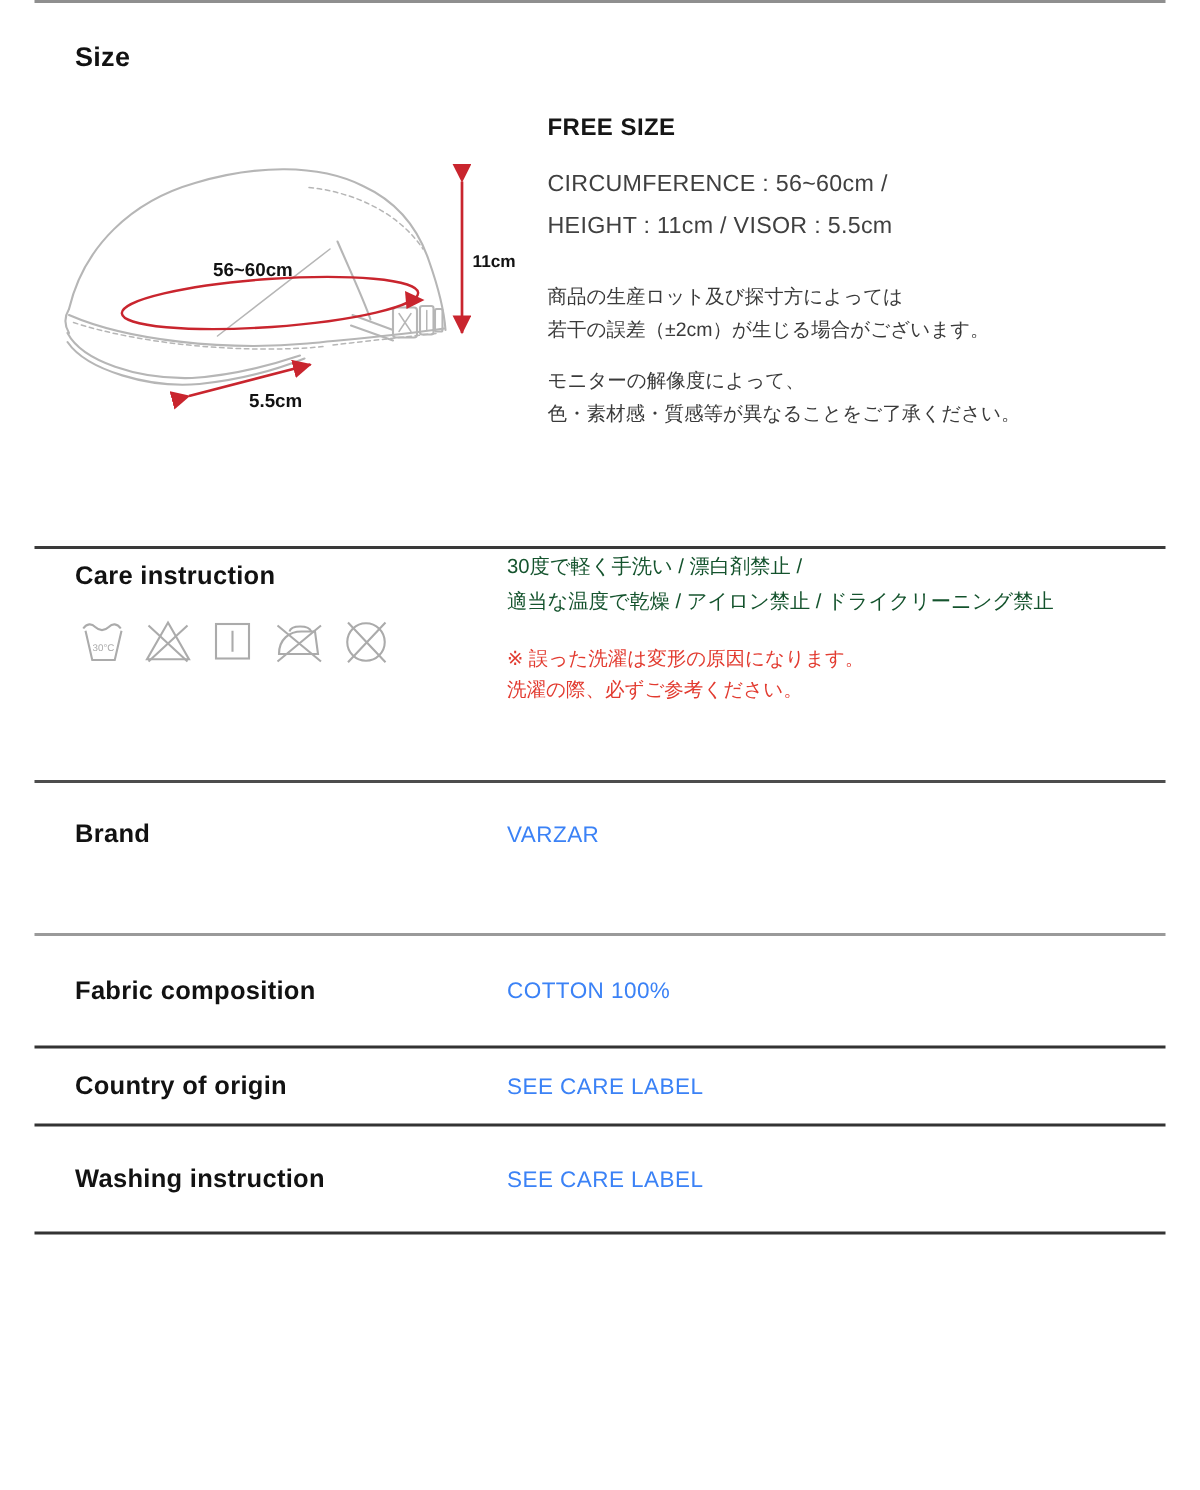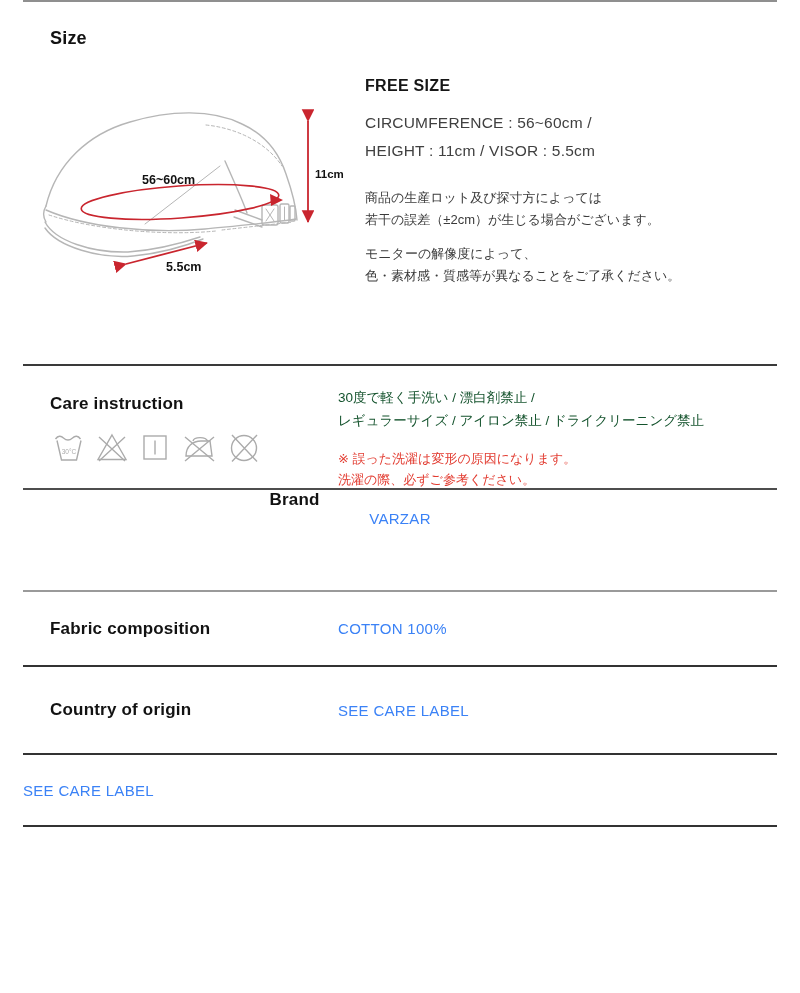--- a/index.html
+++ b/index.html
@@ -23,24 +23,24 @@
   .size-spec { font-size:15.5px; line-height:28px; color:#404040; letter-spacing:0.2px; }
   .size-notes { margin-top:22px; font-size:13px; line-height:21.5px; color:#3a3a3a; }
   .size-notes .note-block + .note-block { margin-top:13px; }
 
   
   .row { display:flex; align-items:center; }
   .row .label { width:315px; padding-left:27px; font-size:17px; font-weight:700; letter-spacing:0.2px; color:#121212; flex-shrink:0; }
   .row .value { font-size:15px; color:#3b82f6; letter-spacing:0.3px; }
   .row-fit     { border-top:2px solid #9a9a9a; height:71px; }
   .row-fit .value { font-size:14px; color:#333; letter-spacing:0; }
-  .row-care    { border-top:2px solid #3a3a3a; height:124px; align-items:flex-start; padding-top:20px; }
-  .row-brand   { border-top:2px solid #4d4d4d; height:70px;flex-direction:column; }
+  .row-care    { border-top:2px solid #3a3a3a; height:156px; align-items:flex-start; }
+  .row-brand   { border-top:2px solid #4d4d4d; height:70px; }
   .row-fabric  { border-top:2px solid #9a9a9a; height:75px;margin-top:32px; }
-  .row-origin  { border-top:2px solid #333333; height:88px; }
+  .row-origin  { border-top:2px solid #333333; height:52px; }
   .row-washing { border-top:2px solid #333333; height:72px; border-bottom:0; }
   .rows-end { border-top:2px solid #333333; }
 
   
   .care-left { width:315px; padding-left:27px; flex-shrink:0; }
   .care-left .label { width:auto; padding-left:0; margin-top:8px; }
   .care-icons { display:flex; gap:11px; margin-top:16px; margin-left:3px; }
   .care-icons svg { display:block; }
   .care-right { flex:1; }
   .care-line { font-size:13.5px; line-height:23px; color:#14532d; }
@@ -149,21 +149,21 @@
         <svg width="34" height="34" viewBox="0 0 34 34">
           <g stroke="#ababab" stroke-width="1.4" fill="none">
             <circle cx="17" cy="18" r="12.5"></circle>
             <path d="M5,5 L30,31.5 M30,5 L5,31.5"></path>
           </g>
         </svg>
       </div>
     </div>
     <div class="care-right">
       <div class="care-line">30度で軽く手洗い / 漂白剤禁止 /</div>
-      <div class="care-line">レギュラーサイズ / アイロン禁止 / ドライクリーニング禁止</div>
+      <div class="care-line">適当な温度で乾燥 / アイロン禁止 / ドライクリーニング禁止</div>
       <div class="care-warning first">※ 誤った洗濯は変形の原因になります。</div>
       <div class="care-warning">洗濯の際、必ずご参考ください。</div>
     </div>
   </div>
 
   <div class="row row-brand">
     <div class="label">Brand</div>
     <div class="value">VARZAR</div>
   </div>
 
@@ -171,18 +171,19 @@
     <div class="label">Fabric composition</div>
     <div class="value">COTTON 100%</div>
   </div>
 
   <div class="row row-origin">
     <div class="label">Country of origin</div>
     <div class="value">SEE CARE LABEL</div>
   </div>
 
   <div class="row row-washing">
+    <div class="label">Washing instruction</div>
     <div class="value">SEE CARE LABEL</div>
   </div>
 
   <div class="rows-end"></div>
 
 </div>
 
 </body></html>

